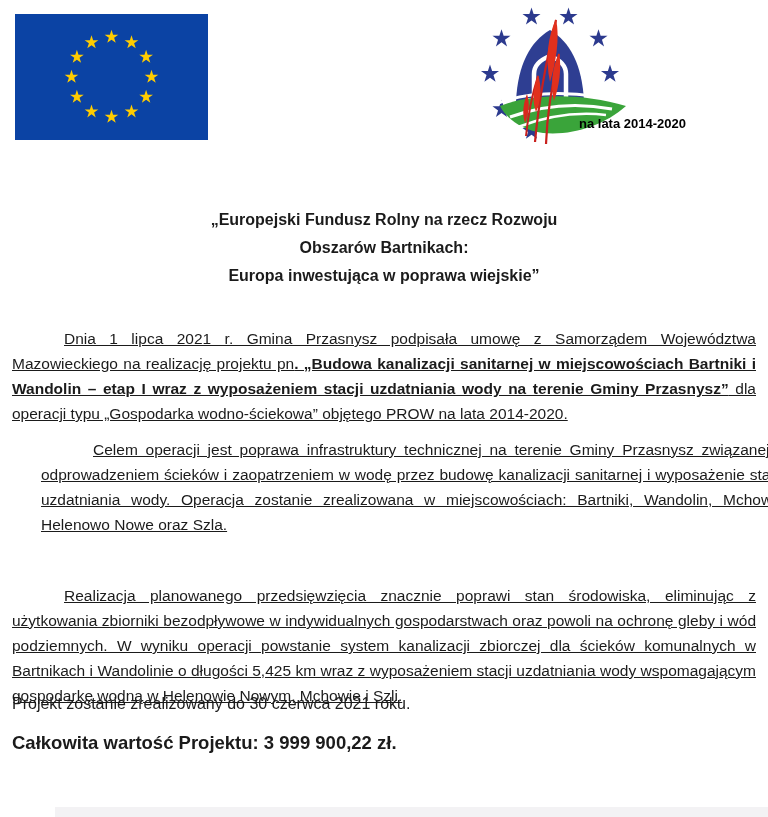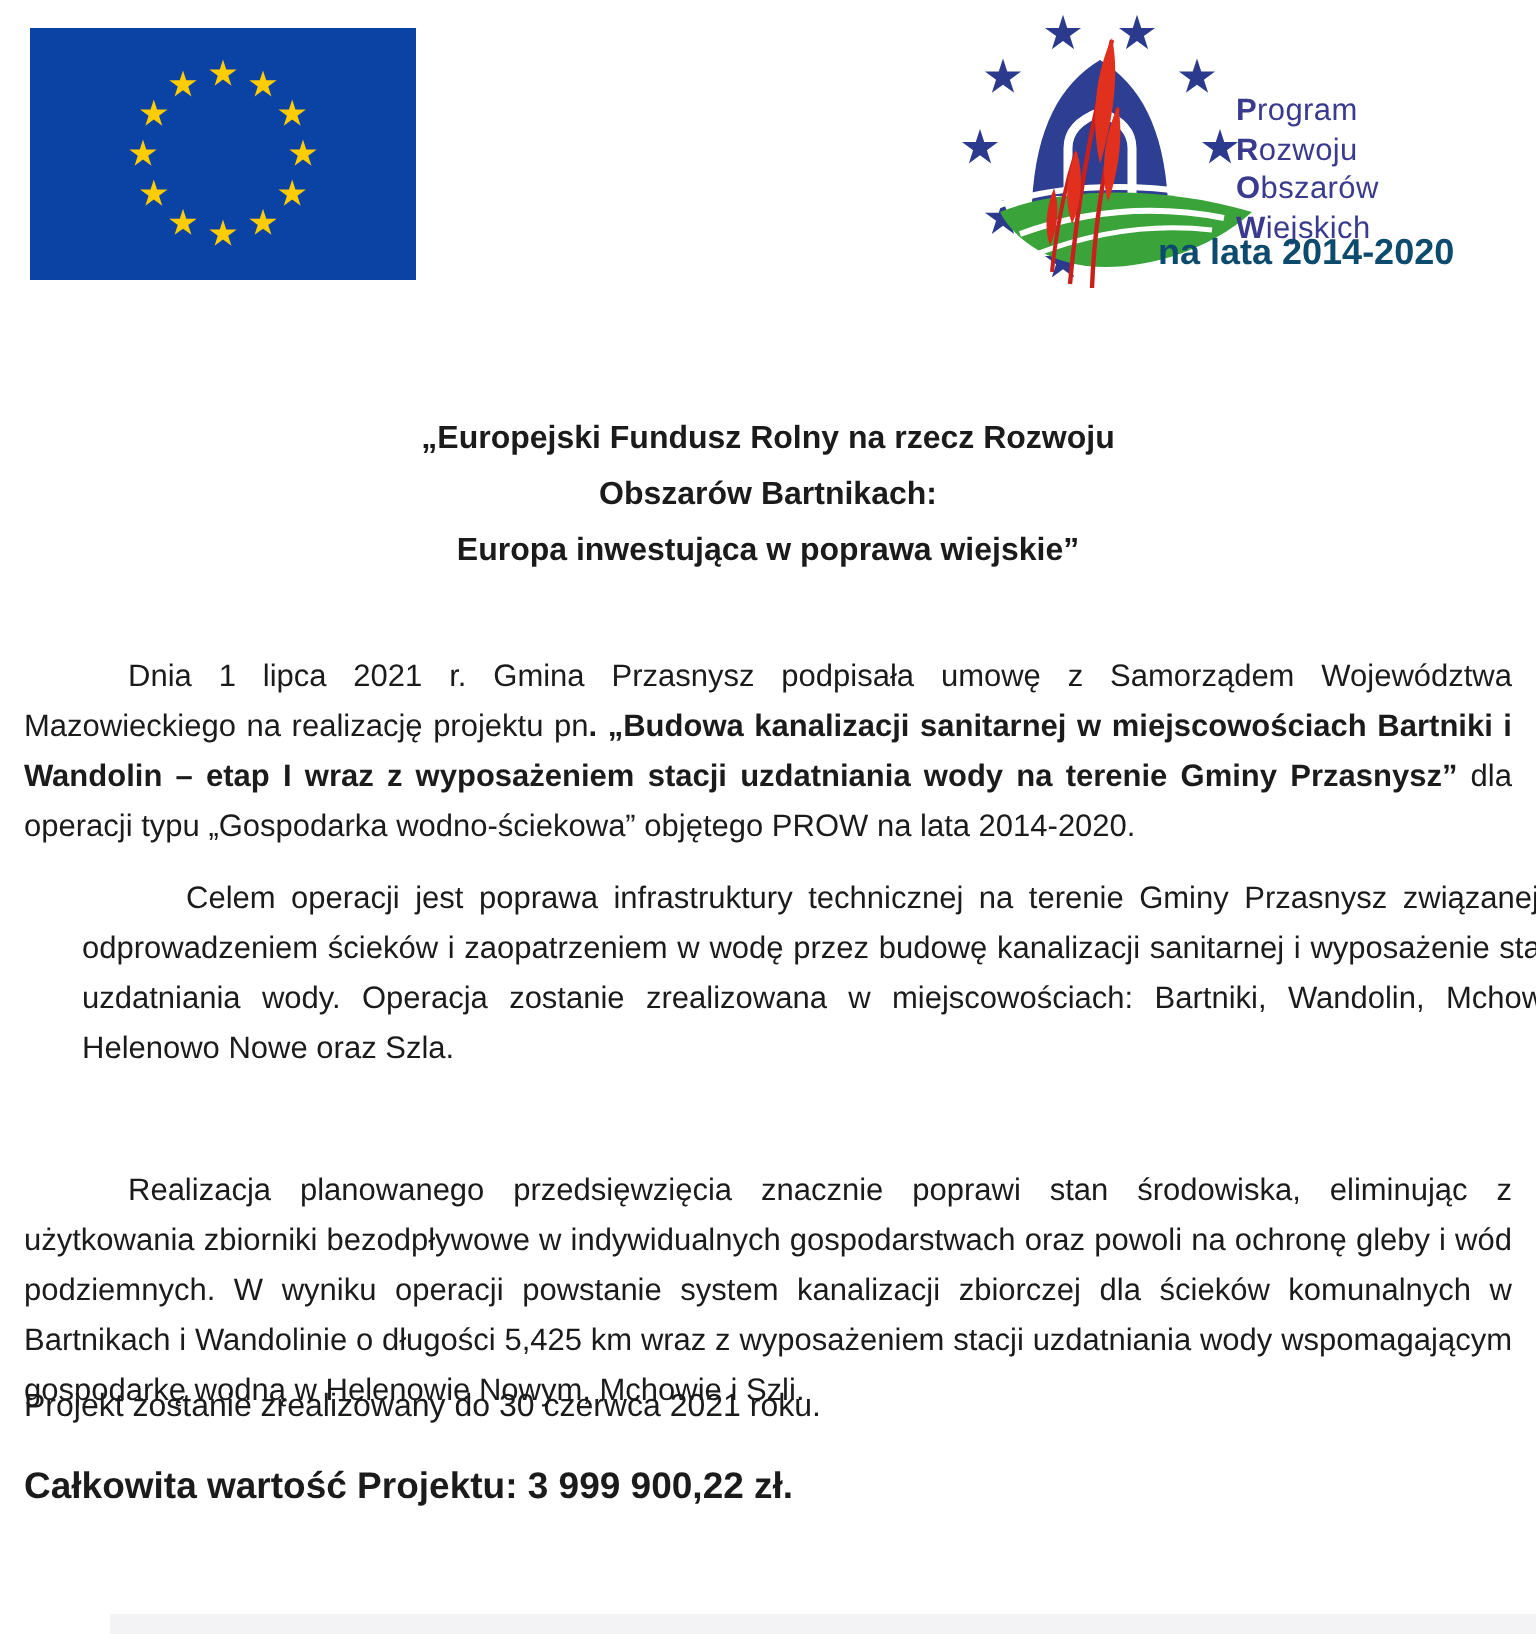--- a/index.html
+++ b/index.html
@@ -16,35 +16,35 @@
   .prow-logo{position:absolute;left:460px;top:4px;width:248px;height:140px;}
   .prow-logo svg{position:absolute;left:0;top:0;}
   .prow-text{
     position:absolute;left:158px;top:42px;
     font-size:15.5px;line-height:19.5px;
     color:#3a3a8f;letter-spacing:.2px;
   }
   .prow-text b{font-weight:bold;}
   .prow-subtitle{
     position:absolute;left:119px;top:112px;
-    font-size:18px;font-weight:600;color:#0c4a6e;
+    font-size:13px;font-weight:600;color:#000000;
     white-space:nowrap;
   }
   
   .doc-title{
     position:absolute;left:0;top:206px;width:768px;
     text-align:center;font-weight:bold;font-size:16px;line-height:28px;
   }
   
   .body-par{
     position:absolute;left:12px;width:744px;
     font-size:15.5px;line-height:25px;
     text-align:justify;margin:0;
   }
-  .indent{text-indent:52px;}
+  .indent{text-indent:52px;text-decoration:underline;}
   .p1{top:326px;}
   .p2{top:437px;margin-left:29px;}
   .p3{top:551px;margin-top:32px;}
   .deadline{top:691px;font-size:16px;text-align:left;}
   .summary-line{
     position:absolute;left:12px;width:744px;margin:0;
     font-size:18.5px;font-weight:bold;line-height:30px;text-align:left;
   }
   .total{top:728px;}
   .funding{top:760px;}
@@ -107,26 +107,20 @@
       <path d="M 58,123 Q 103,106 146,111" fill="none" stroke="#ffffff" stroke-width="2.5"></path>
 
       <path d="M 75,138 C 78,105 83,70 96,16" fill="none" stroke="#c9201d" stroke-width="2.2"></path>
       <path d="M 86,140 C 87,112 91,84 99,50" fill="none" stroke="#c9201d" stroke-width="2.2"></path>
       <path d="M 66,132 C 68,112 71,94 78,72" fill="none" stroke="#c9201d" stroke-width="2"></path>
       <path d="M 96,15 C 88,32 85,55 90,78 C 96,58 100,34 96,15 Z" fill="#e1301d"></path>
       <path d="M 99,49 C 92,64 90,82 94,97 C 99,83 102,64 99,49 Z" fill="#e1301d"></path>
       <path d="M 78,71 C 73,84 72,97 76,108 C 81,97 82,82 78,71 Z" fill="#e1301d"></path>
       <path d="M 67,90 C 63,100 62,110 65,119 C 69,110 70,99 67,90 Z" fill="#d9281c"></path>
     </svg>
-    <div class="prow-text">
-      <div><b>P</b><span>rogram</span></div>
-      <div><b>R</b><span>ozwoju</span></div>
-      <div><b>O</b><span>bszarów</span></div>
-      <div><b>W</b><span>iejskich</span></div>
-    </div>
     <div class="prow-subtitle">na lata 2014-2020</div>
   </div>
 
   <div class="doc-title">
     <div>„Europejski Fundusz Rolny na rzecz Rozwoju</div>
     <div>Obszarów Bartnikach:</div>
     <div>Europa inwestująca w poprawa wiejskie”</div>
   </div>
 
   <p class="body-par indent p1"><span>Dnia 1 lipca 2021 r. Gmina Przasnysz podpisała umowę z Samorządem Województwa Mazowieckiego na realizację projektu pn</span><b>. „Budowa kanalizacji sanitarnej w miejscowościach Bartniki i Wandolin – etap I wraz z wyposażeniem stacji uzdatniania wody na terenie Gminy Przasnysz”</b><span> dla operacji typu „Gospodarka wodno-ściekowa” objętego PROW na lata 2014-2020.</span></p>

